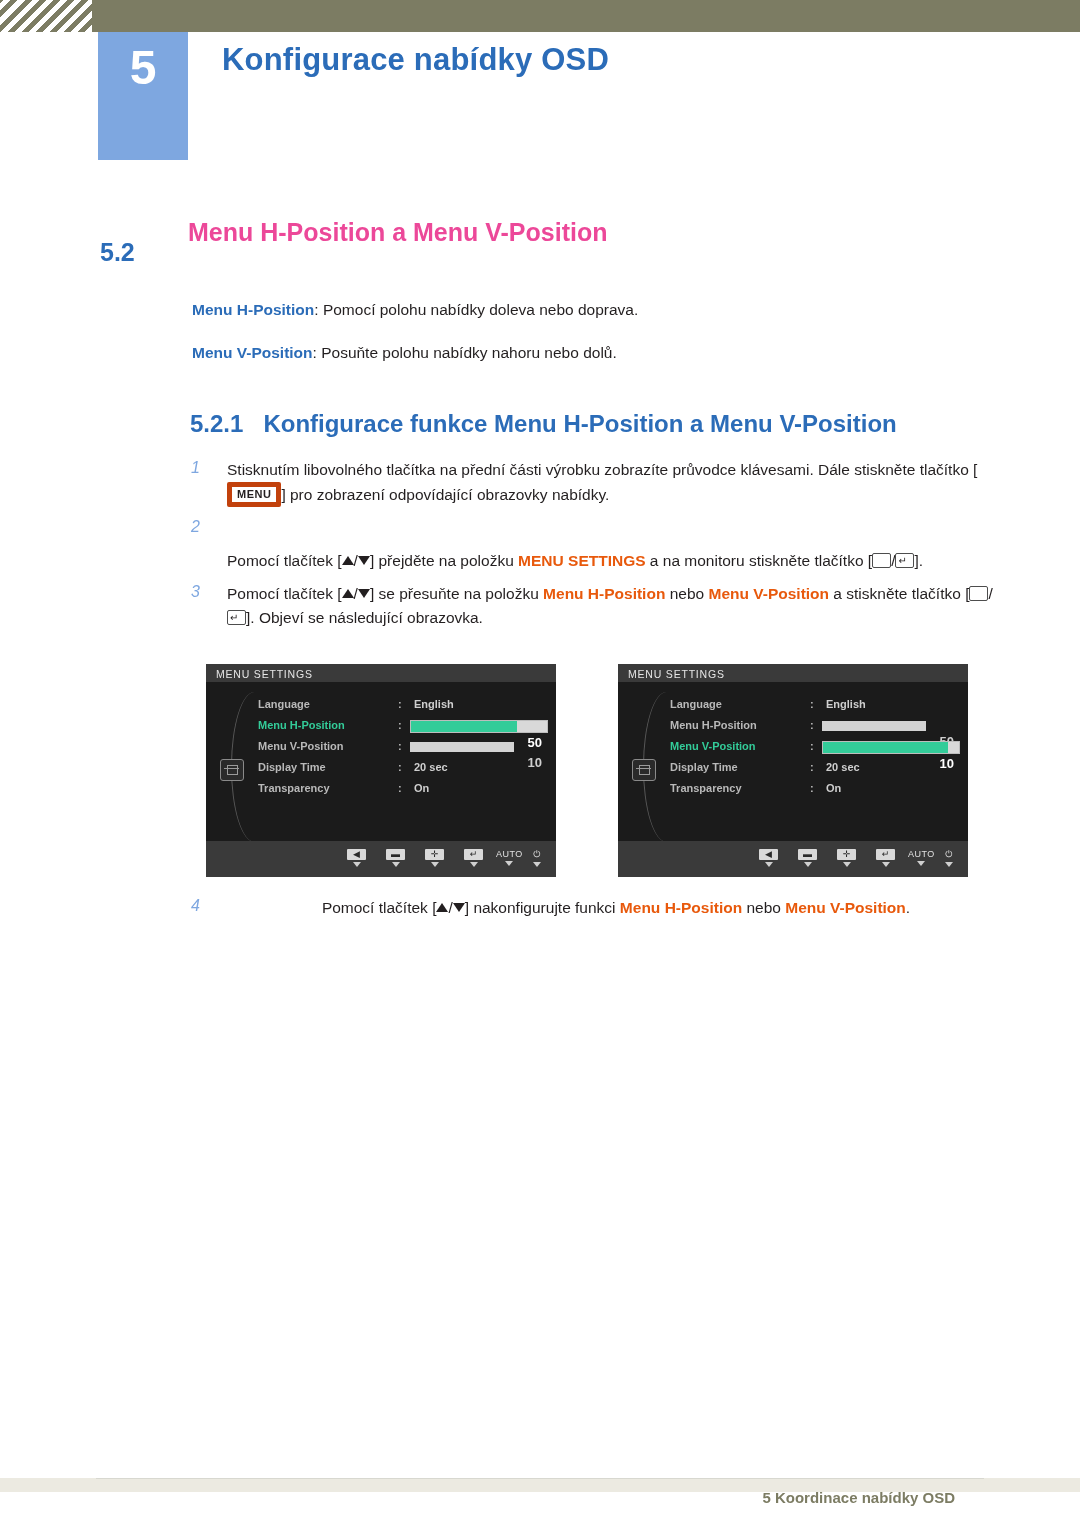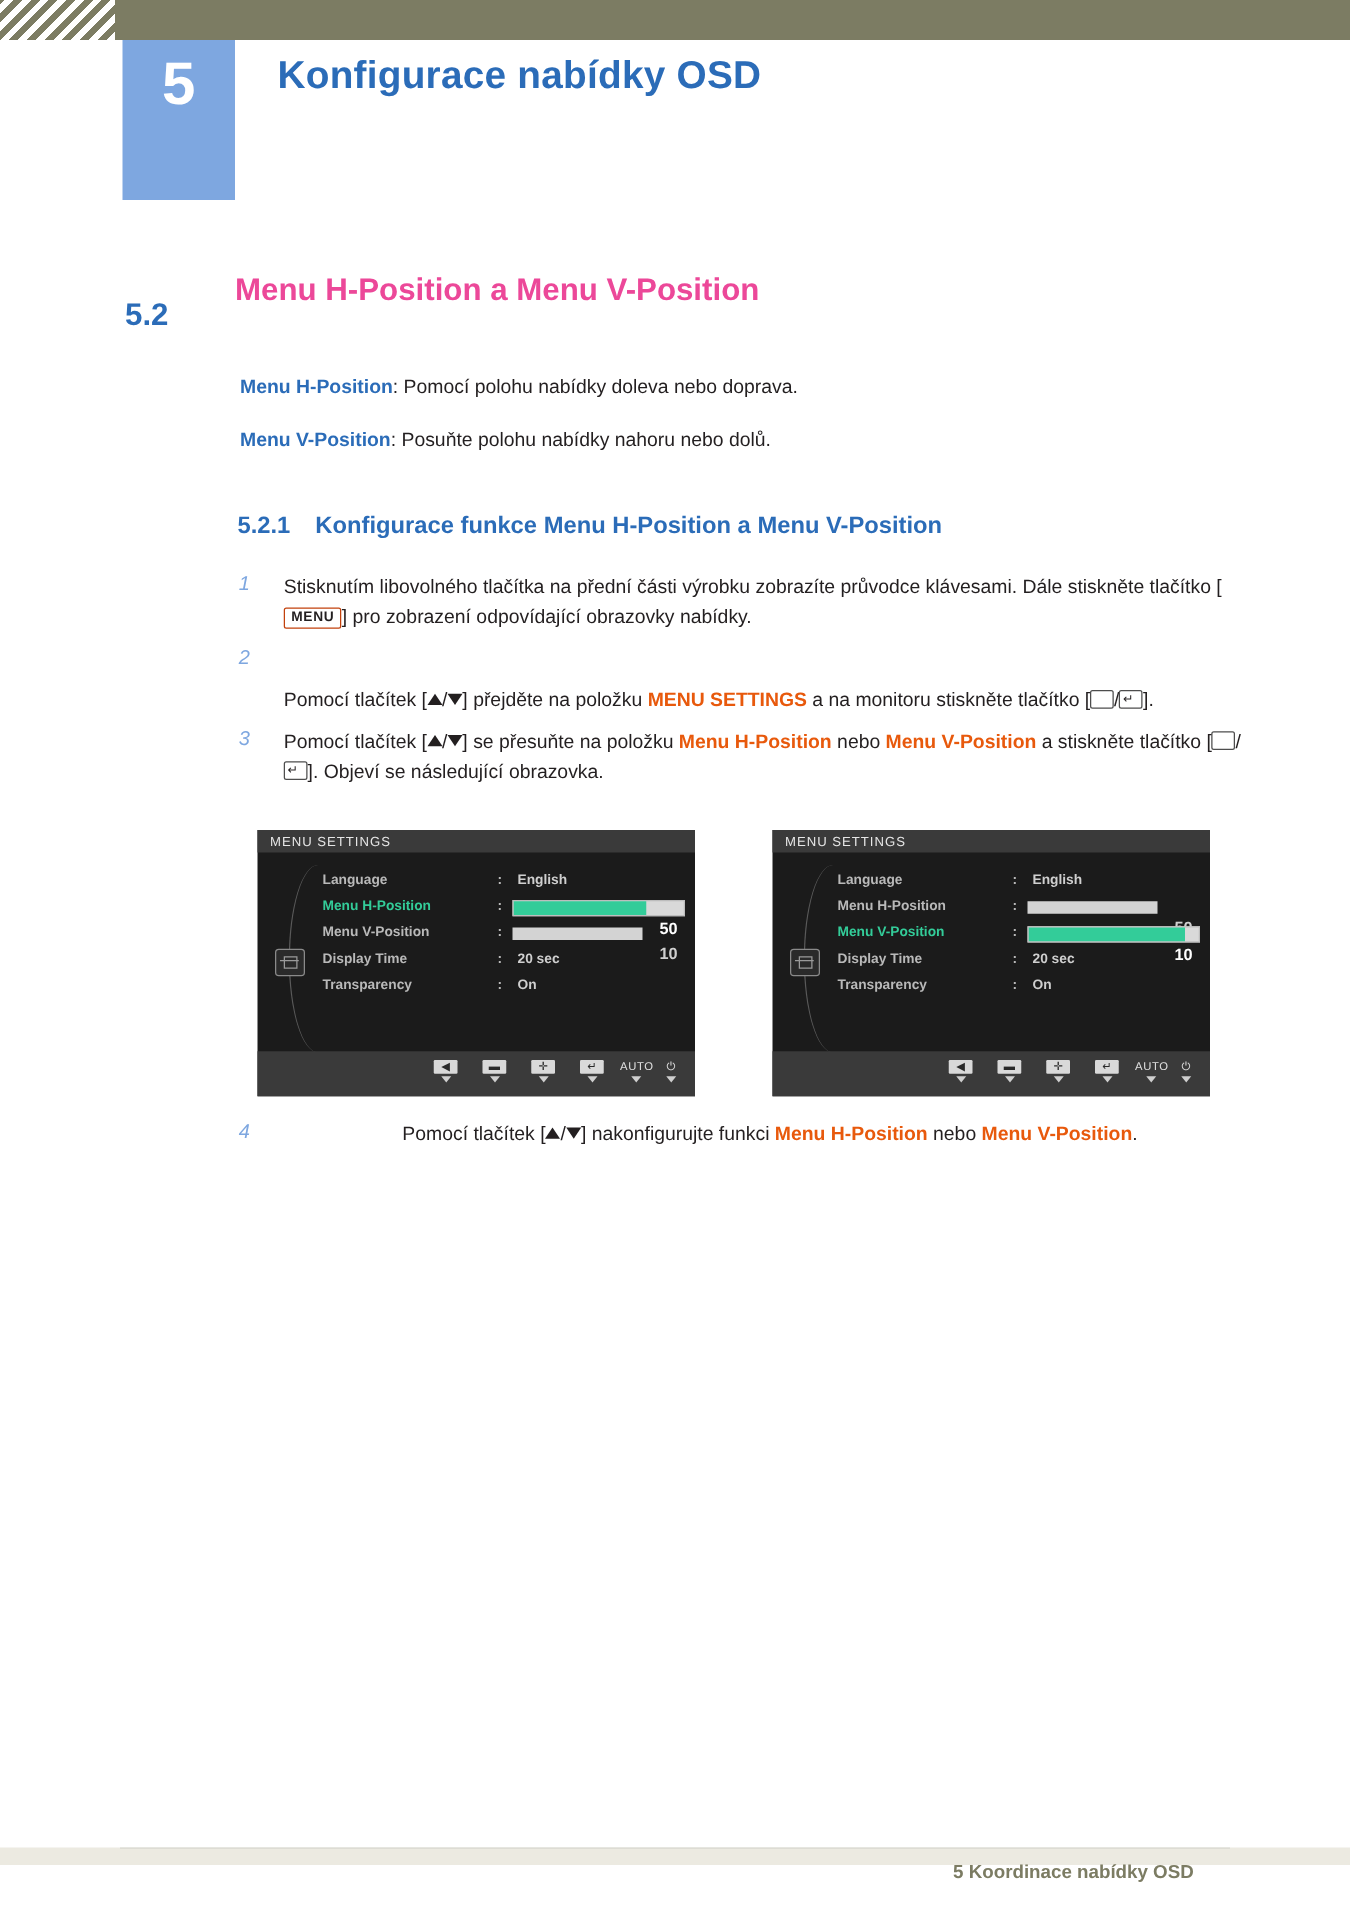--- a/index.html
+++ b/index.html
@@ -91,21 +91,21 @@
     color: #231f20;
   }
   .para .kw { color: #2b6cb8; font-weight: bold; }
   .p1 { top: 298px; }
   .p2 { top: 341px; }
 
   .subsec {
     position: absolute;
     top: 410px;
     left: 190px;
-    font-size: 19px;
+    font-size: 24px;
     font-weight: bold;
     color: #2b6cb8;
   }
   .subsec .sn { margin-right: 20px; }
 
   
   .step-num {
     position: absolute;
     left: 191px;
     font-size: 16px;
@@ -122,21 +122,21 @@
   }
   .s1n { top: 459px; } .s1b { top: 458px; }
   .s2n { top: 518px; } .s2b { top: 517px; margin-top: 32px; }
   .s3n { top: 583px; } .s3b { top: 582px; }
   .s4n { top: 897px; } .s4b { top: 896px; text-align: center; }
 
   .hl { color: #e8590c; font-weight: bold; }
 
   .keycap {
     display: inline-block;
-    border: 1px solid #c2410c;
+    border: 5px solid #c2410c;
     border-radius: 2px;
     padding: 0px 5px;
     font-size: 11px;
     font-weight: bold;
     line-height: 15px;
     vertical-align: 1.5px;
     letter-spacing: 0.5px;
   }
   .kc-icon {
     display: inline-block;

